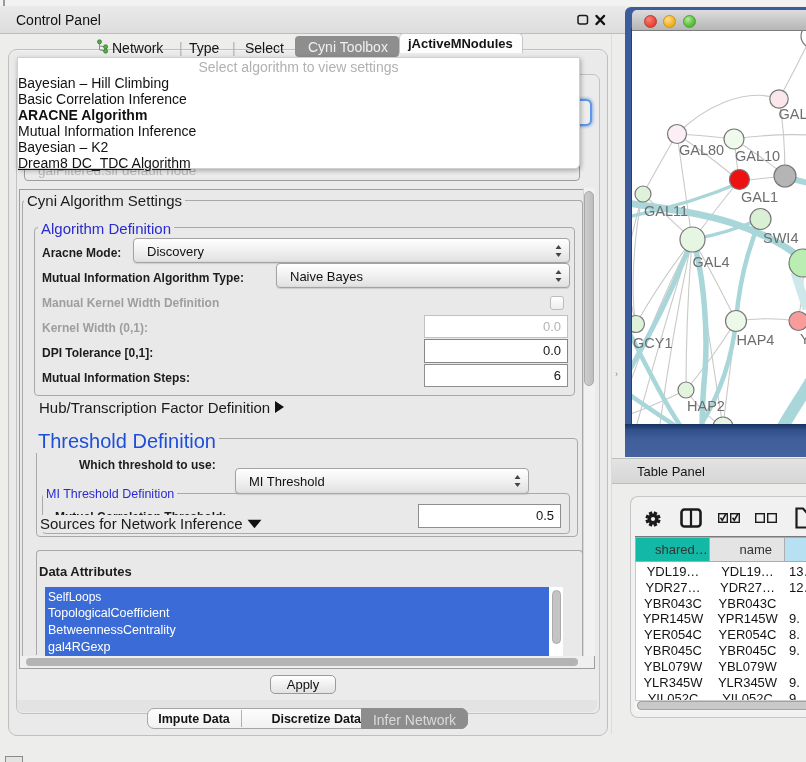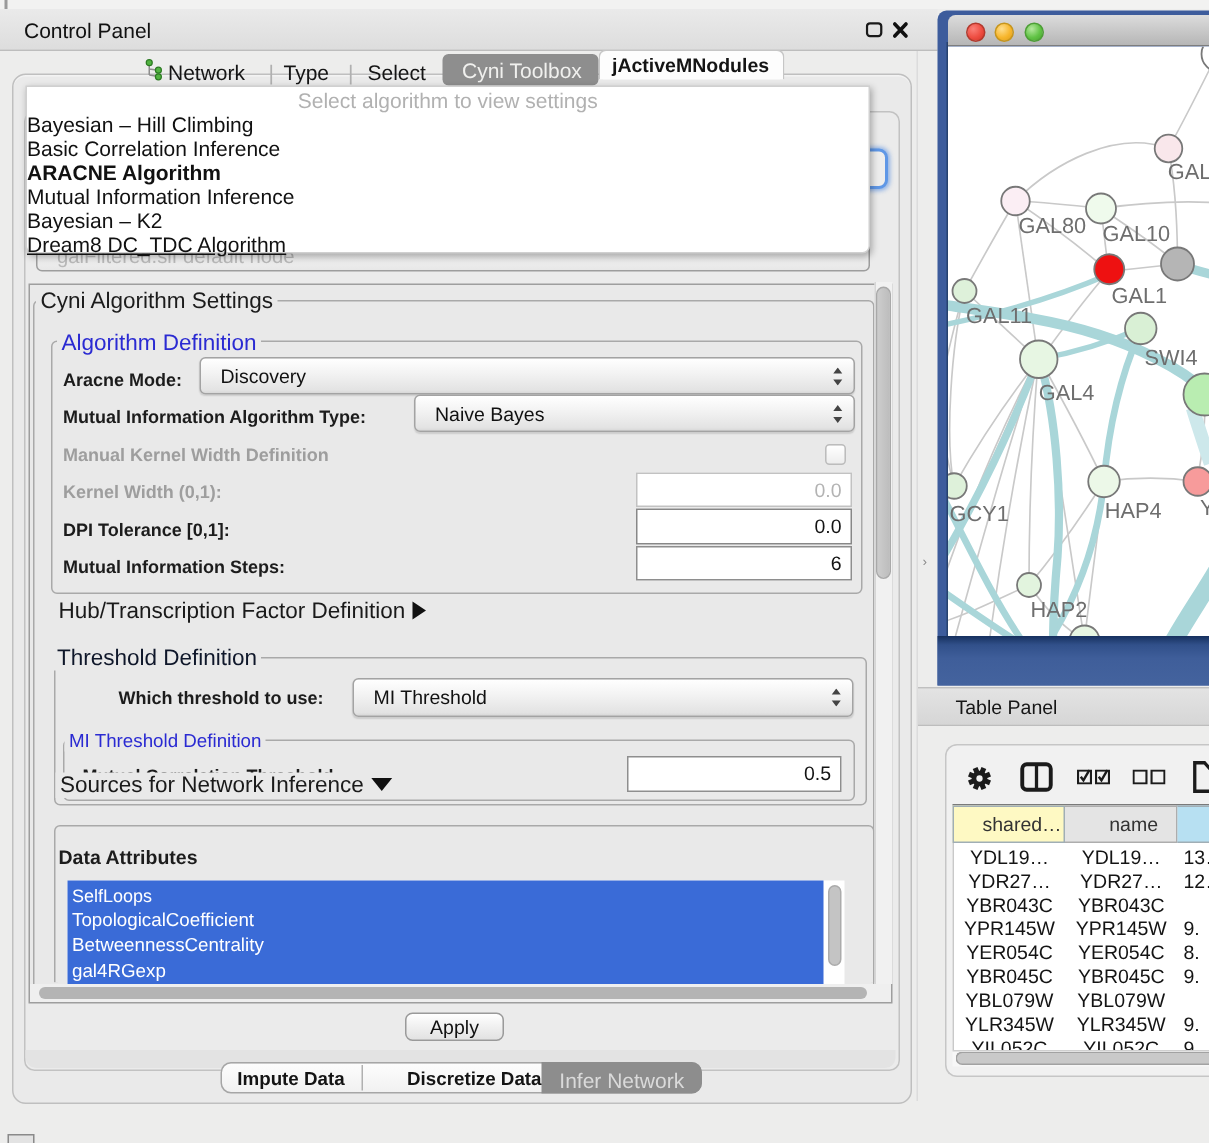--- a/index.html
+++ b/index.html
@@ -96,24 +96,24 @@
 
 <div class="abs lbl" style="left:42px;top:371px;">Mutual Information Steps:</div>
 <div class="fld" style="left:424px;top:364px;width:144px;height:23px;border:1px solid #8e8e8e;">6</div>
 
 <div class="abs" style="left:39px;top:399px;font-size:15px;color:#1a1a1a;">Hub/Transcription Factor Definition</div>
 <svg class="abs" style="left:274px;top:400px;" width="11" height="14" viewBox="0 0 11 14">
     <path d="M1 1 L10 7 L1 13 Z" fill="#111"></path>
   </svg>
 
 <div class="grp" style="left:36px;top:438px;width:540px;height:97px;"></div>
-<div class="gt" style="left:35px;top:430px;font-size:15px;color:#0f172a;background:#e9e9e9;">Threshold Definition</div>
+<div class="gt" style="left:35px;top:430px;font-size:20px;color:#1d4ed8;background:#e9e9e9;">Threshold Definition</div>
 
 <div class="abs lbl" style="left:79px;top:458px;">Which threshold to use:</div>
-<div class="combo" style="left:235px;top:452px;width:292px;height:24px;padding-left:40px;">
+<div class="combo" style="left:235px;top:468px;width:292px;height:24px;">
     <span class="ct">MI Threshold</span>
     <svg class="arr" viewBox="0 0 7 12">
       <path d="M3.5 0 L6.5 4 L0.5 4 Z M3.5 12 L6.5 8 L0.5 8 Z" fill="#444"></path>
     </svg>
   </div>
 
 <div class="grp" style="left:42px;top:493px;width:526px;height:39px;"></div>
 <div class="gt" style="left:43px;top:487px;font-size:12.5px;color:#2a2ad2;background:#e9e9e9;">MI Threshold Definition</div>
 
 <div class="abs lbl" style="left:55px;top:510px;">Mutual Correlation Threshold:</div>
@@ -278,21 +278,21 @@
 </svg>
 <svg class="abs" style="left:755px;top:513px;" width="22" height="10" viewBox="0 0 22 10">
   <rect x="0.7" y="0.7" width="8.6" height="8.6" fill="none" stroke="#1b1b1b" stroke-width="1.4"></rect>
   <rect x="12.7" y="0.7" width="8.6" height="8.6" fill="none" stroke="#1b1b1b" stroke-width="1.4"></rect>
 </svg>
 <svg class="abs" style="left:795px;top:507px;" width="13" height="22" viewBox="0 0 13 22">
   <path d="M1.5 1.5 L8 1.5 L12.5 6.5 L12.5 20.5 L1.5 20.5 Z" fill="none" stroke="#1b1b1b" stroke-width="2.2"></path>
 </svg>
 
 <div class="abs" style="left:635px;top:536px;width:171px;height:1px;background:#7a7a7a;"></div>
-<div class="abs" style="left:635px;top:537px;width:74.5px;height:25px;background:#fef9c3;border:1px solid #a0aeb5;box-sizing:border-box;font-size:13px;color:#333;line-height:24px;padding-left:19px;">shared…</div>
+<div class="abs" style="left:635px;top:537px;width:74.5px;height:25px;background:#14b8a6;border:1px solid #a0aeb5;box-sizing:border-box;font-size:13px;color:#333;line-height:24px;padding-left:19px;">shared…</div>
 <div class="abs" style="left:709.5px;top:537px;width:75px;height:25px;background:#e4e4e4;border:1px solid #adadad;border-left:none;box-sizing:border-box;font-size:13px;color:#333;line-height:24px;padding-left:30px;">name</div>
 <div class="abs" style="left:784.5px;top:537px;width:22px;height:25px;background:#b7e0f2;border:1px solid #a0aeb5;border-left:none;box-sizing:border-box;"></div>
 <div class="abs" style="left:635px;top:562px;width:171px;height:138px;background:#ffffff;overflow:hidden;font-size:13px;color:#141414;border-left:1px solid #c9c9c9;box-sizing:border-box;">
   <div style="position:absolute;top:1.5px;width:74px;text-align:center;">YDL19…</div>
     <div style="position:absolute;top:1.5px;left:74px;width:75px;text-align:center;">YDL19…</div>
     <div style="position:absolute;top:1.5px;left:153px;">13…</div>
   <div style="position:absolute;top:17.5px;width:74px;text-align:center;">YDR27…</div>
     <div style="position:absolute;top:17.5px;left:74px;width:75px;text-align:center;">YDR27…</div>
     <div style="position:absolute;top:17.5px;left:153px;">12…</div>
   <div style="position:absolute;top:33.5px;width:74px;text-align:center;">YBR043C</div>

